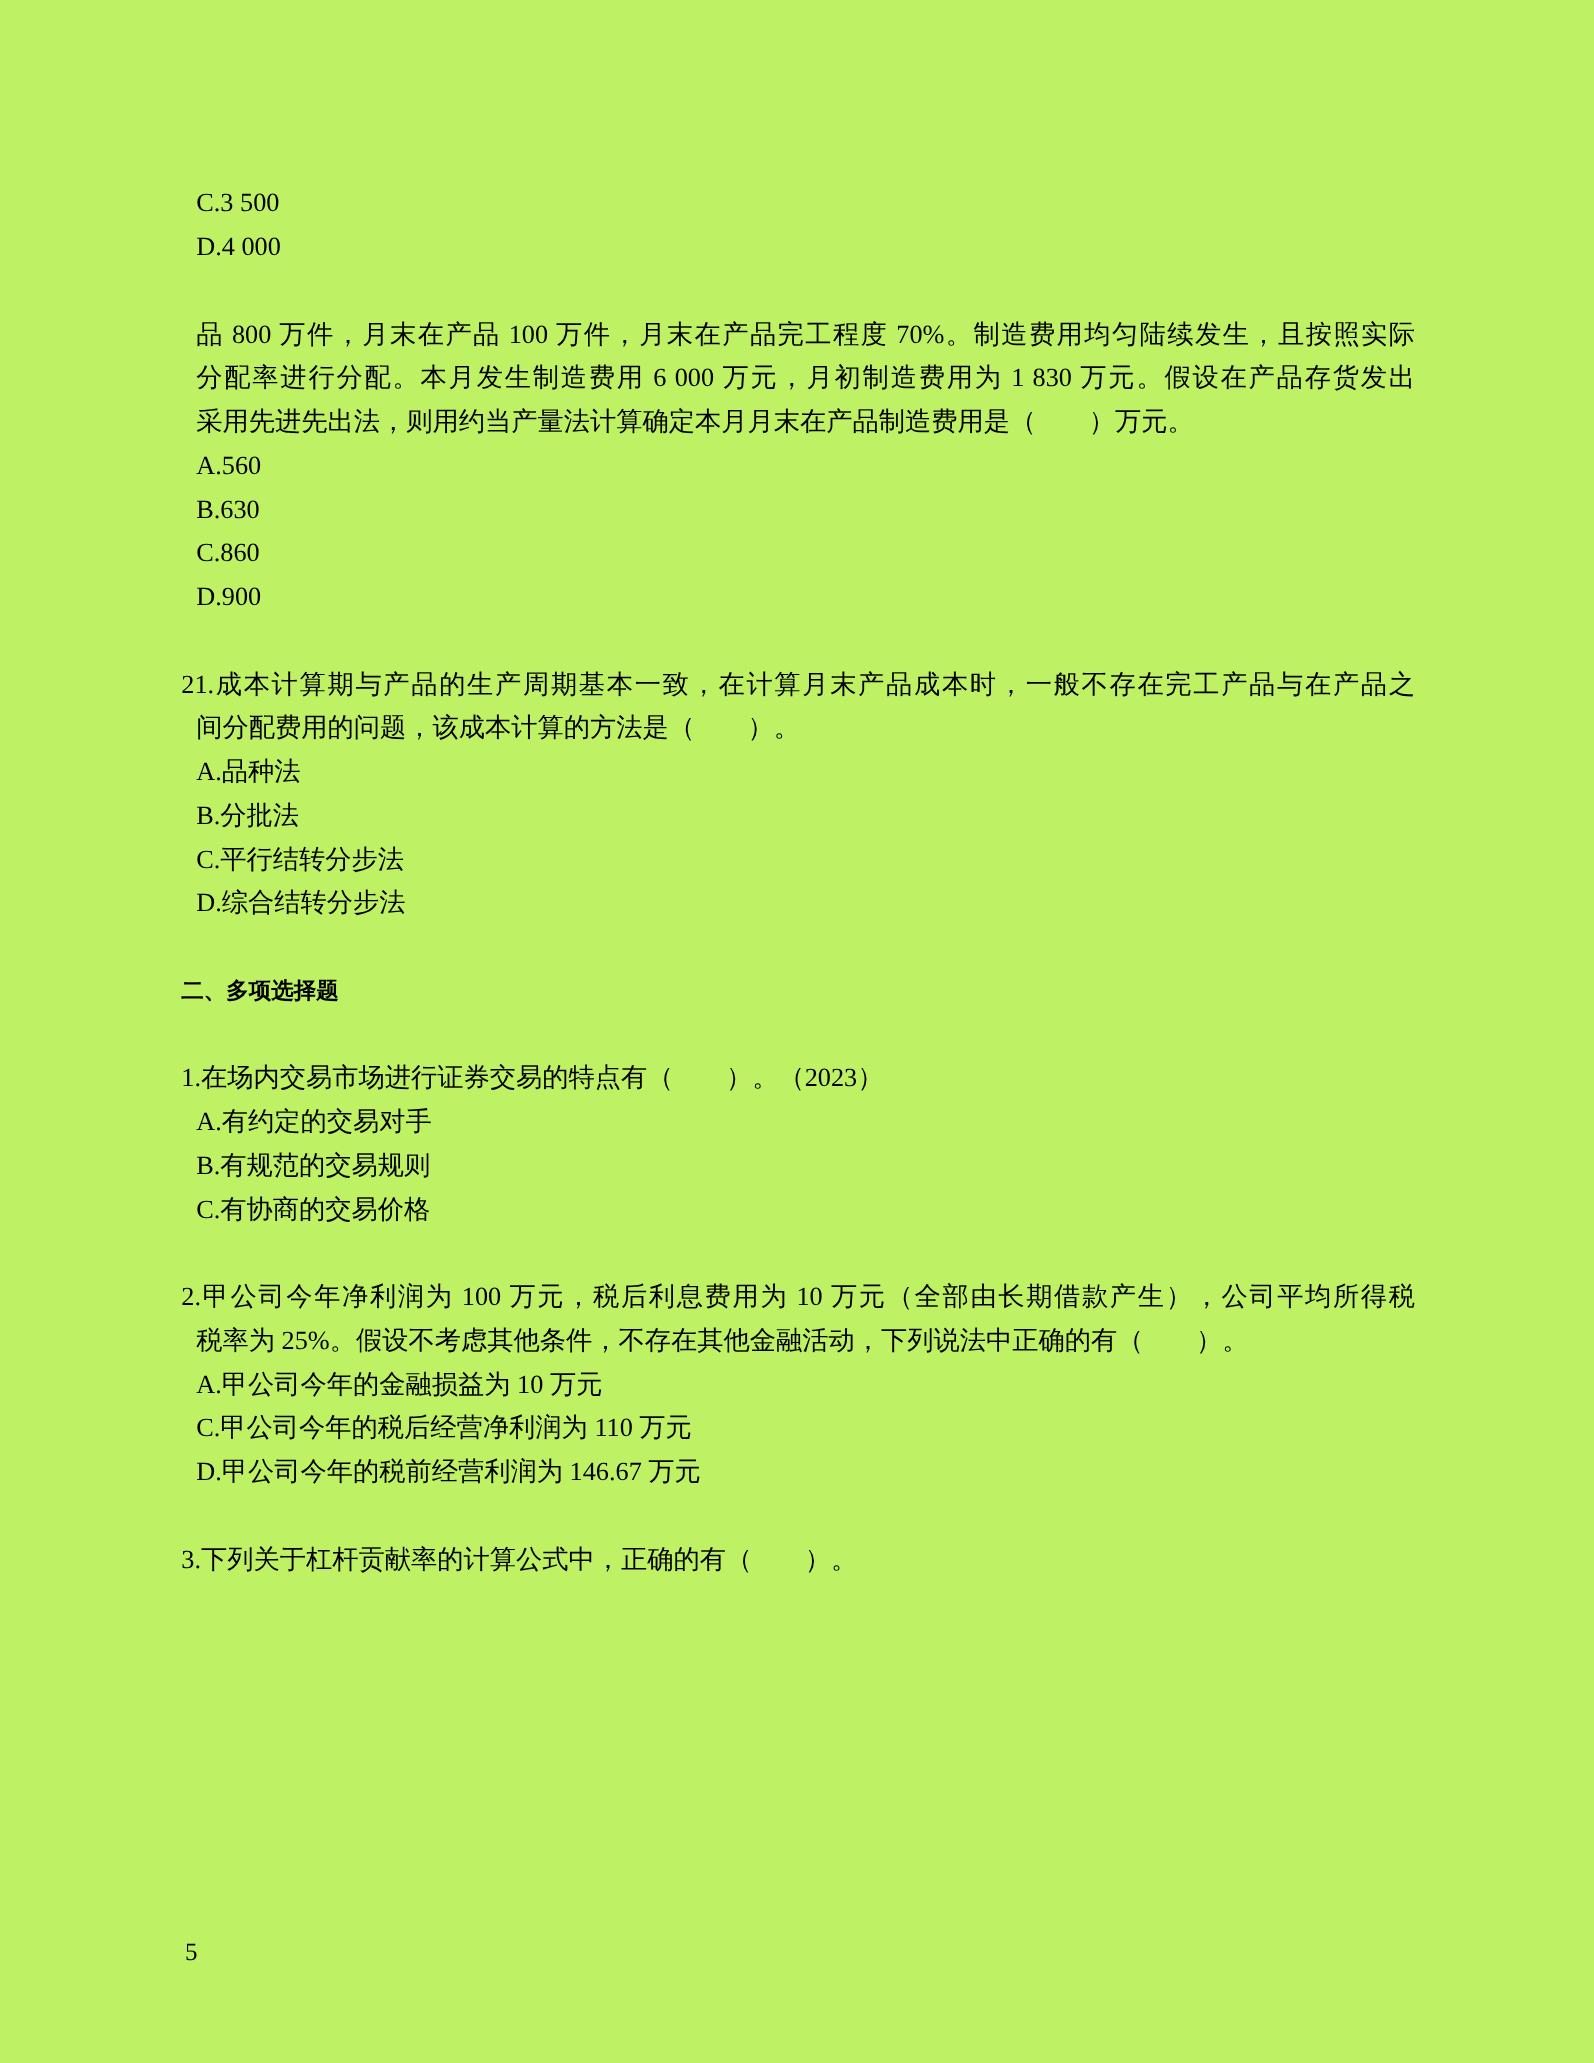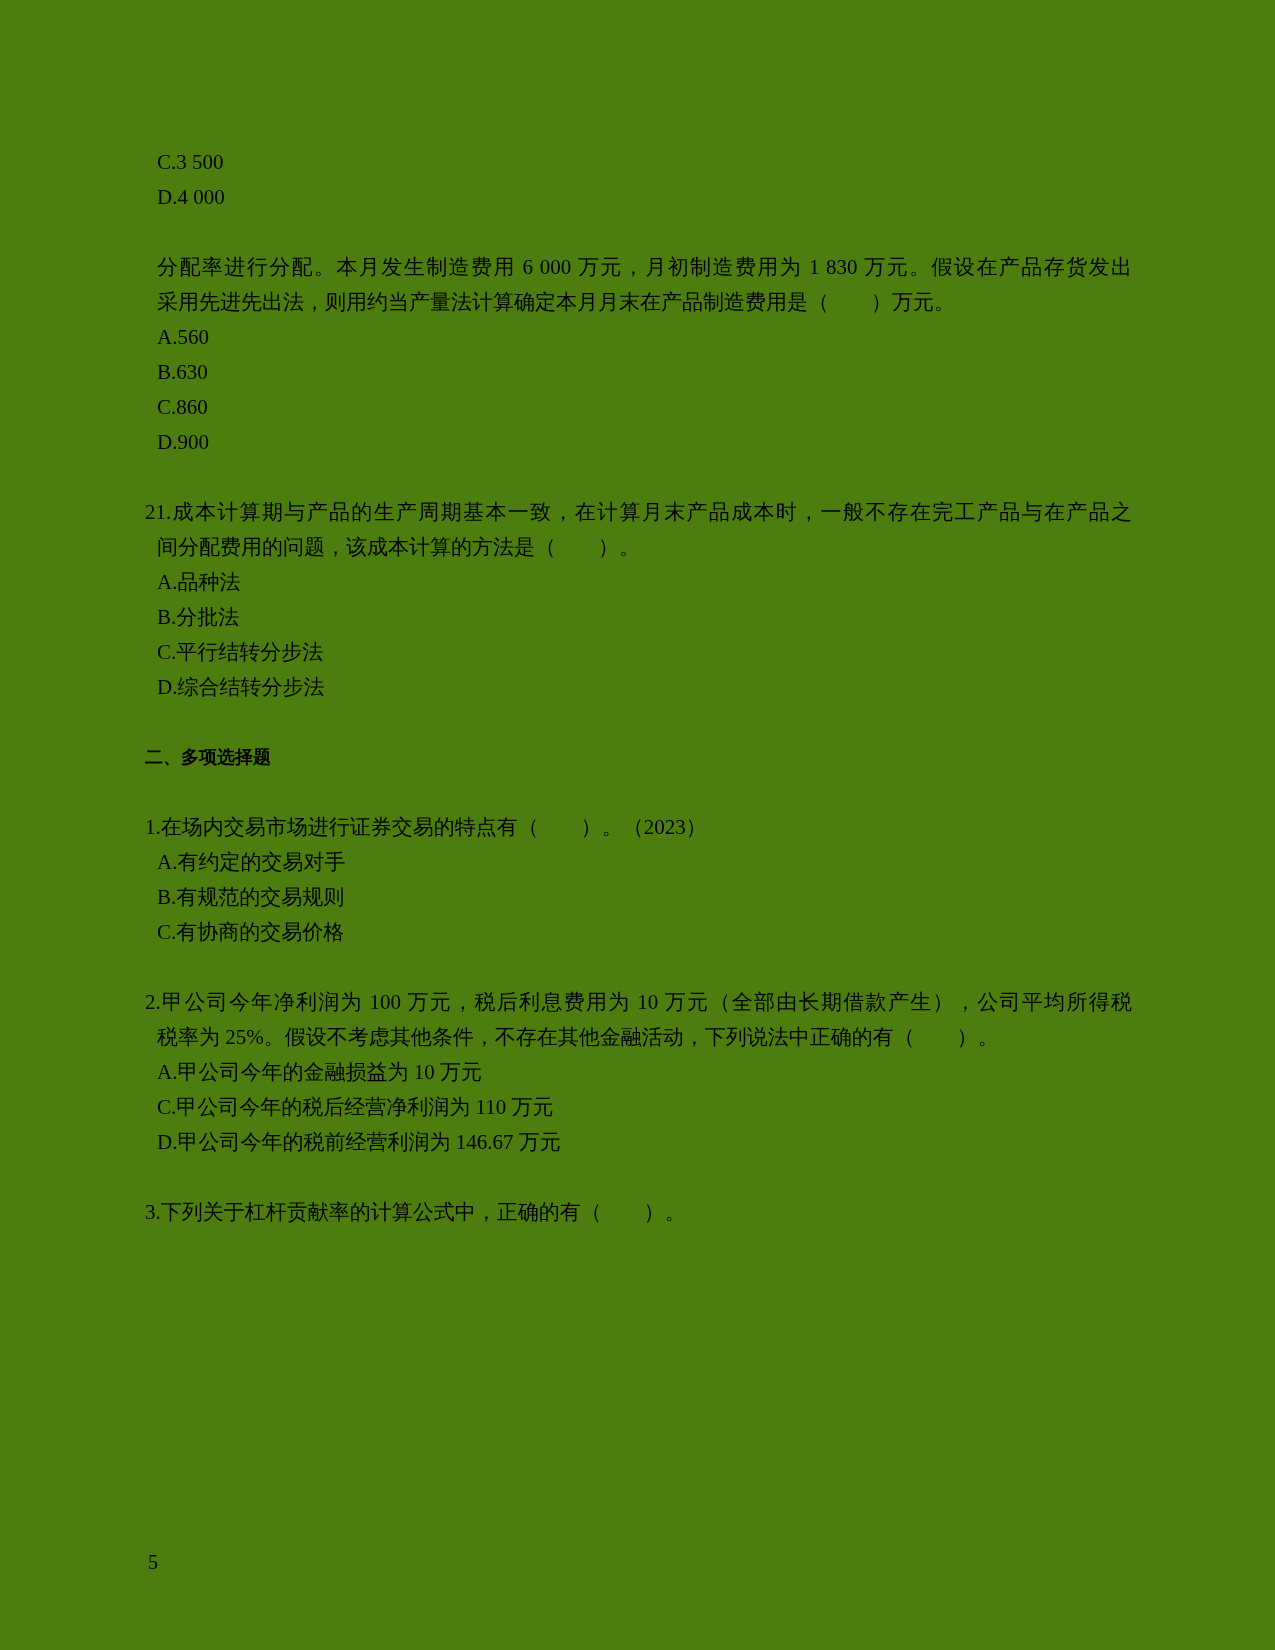--- a/index.html
+++ b/index.html
@@ -5,21 +5,21 @@
   * { margin: 0; padding: 0; box-sizing: border-box; }
   html, body { background: #ffffff; }
   body {
     width: 1275px;
     height: 1650px;
     position: relative;
     overflow: hidden;
     font-family: "Liberation Serif", "DejaVu Serif", serif;
     color: #000000;
   }
-  .page { position: absolute; inset: 0; background: #4d7c0f; }
+  .page { position: absolute; inset: 0; background: #bef264; }
   .content {
     position: absolute;
     left: 145px;
     top: 145px;
     width: 987px;
   }
   .line {
     font-size: 21px;
     line-height: 35px;
     text-align: justify;
@@ -55,20 +55,21 @@
 
 <div class="page">
   <div class="content">
 
     <div class="block first">
       <div class="opt">C.3 500</div>
       <div class="opt">D.4 000</div>
     </div>
 
     <div class="block">
+      <div class="line cont">品 800 万件，月末在产品 100 万件，月末在产品完工程度 70%。制造费用均匀陆续发生，且按照实际</div>
       <div class="line cont">分配率进行分配。本月发生制造费用 6 000 万元，月初制造费用为 1 830 万元。假设在产品存货发出</div>
       <div class="line cont last">采用先进先出法，则用约当产量法计算确定本月月末在产品制造费用是（　　）万元。</div>
       <div class="opt">A.560</div>
       <div class="opt">B.630</div>
       <div class="opt">C.860</div>
       <div class="opt">D.900</div>
     </div>
 
     <div class="block">
       <div class="line">21.成本计算期与产品的生产周期基本一致，在计算月末产品成本时，一般不存在完工产品与在产品之</div>

